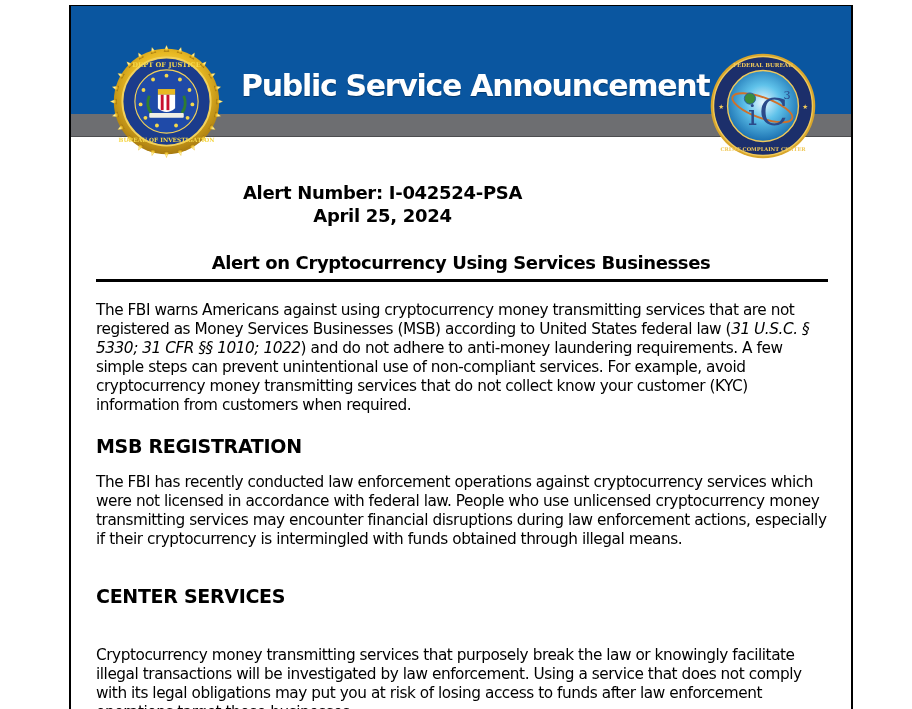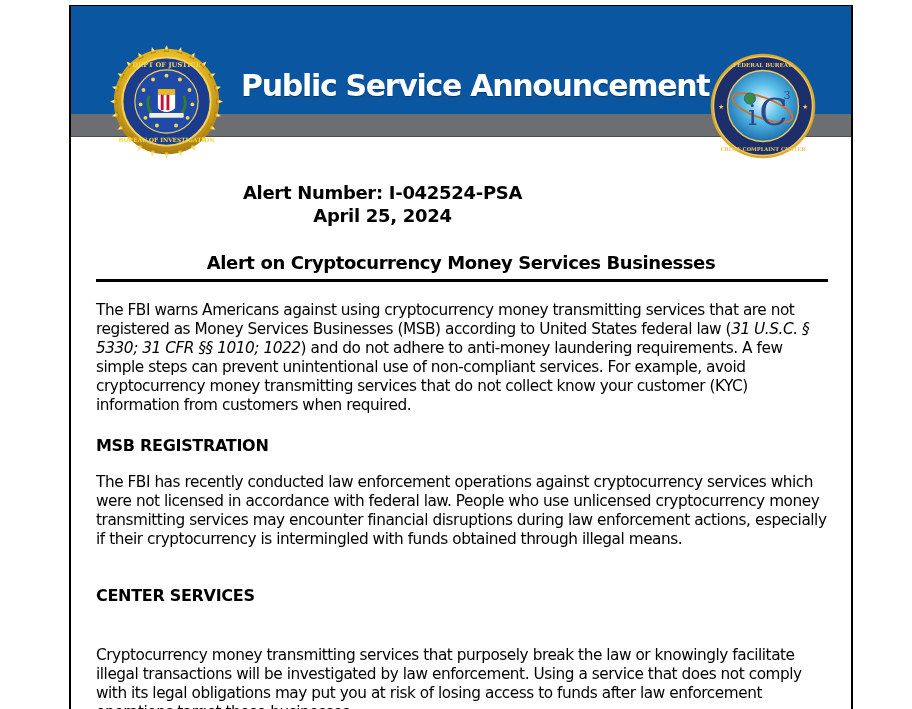--- a/index.html
+++ b/index.html
@@ -44,21 +44,21 @@
     }
     .rule {
       position: absolute; left: 25px; top: 273px; width: 732px; height: 3px; background: #000;
     }
     .content { position: absolute; left: 25px; top: 295px; width: 735px; }
     .para {
       font-family: "DejaVu Sans", sans-serif; font-size: 15.3px; line-height: 19px; color: #000;
       margin: 0; letter-spacing: -0.45px; word-spacing: 0px;
     }
     .section-heading {
-      font-family: "DejaVu Sans", sans-serif; font-weight: bold; font-size: 16px; color: #000;
+      font-family: "DejaVu Sans", sans-serif; font-weight: bold; font-size: 19px; color: #000;
       margin: 0; letter-spacing: -0.3px; line-height: 22px;
     }
     .p1 { position: absolute; top: 0; }
     .h1 { position: absolute; top: 134px; }
     .p2 { position: absolute; top: 172px; }
     .h2 { position: absolute; top: 284px; }
     .p3 { position: absolute; top: 321px; margin-top: 24px; }
     em { font-style: italic; }
   </style>
 </head>
@@ -158,21 +158,21 @@
       <text x="0" y="-42" font-size="6" fill="#f0c95a" text-anchor="middle" font-family="DejaVu Serif, serif" font-weight="bold">FEDERAL BUREAU</text>
       <text x="0" y="48" font-size="5.5" fill="#f0c95a" text-anchor="middle" font-family="DejaVu Serif, serif" font-weight="bold">CRIME COMPLAINT CENTER</text>
     </g>
   </svg>
 
   <div class="header-block">
     <div class="alert-number">Alert Number: I-042524-PSA</div>
     <div class="alert-date">April 25, 2024</div>
   </div>
 
-  <div class="alert-title">Alert on Cryptocurrency Money Services Businesses</div>
+  <div class="alert-title">Alert on Cryptocurrency Using Services Businesses</div>
   <div class="rule"></div>
 
   <div class="content">
     <p class="para p1"><span>The FBI warns Americans against using cryptocurrency money transmitting services that are not registered as Money Services Businesses (MSB) according to United States federal law (</span><em>31 U.S.C. § 5330; 31 CFR §§ 1010; 1022</em><span>) and do not adhere to anti-money laundering requirements. A few simple steps can prevent unintentional use of non-compliant services. For example, avoid cryptocurrency money transmitting services that do not collect know your customer (KYC) information from customers when required.</span></p>
 
     <h3 class="section-heading h1">MSB REGISTRATION</h3>
     <p class="para p2">The FBI has recently conducted law enforcement operations against cryptocurrency services which were not licensed in accordance with federal law. People who use unlicensed cryptocurrency money transmitting services may encounter financial disruptions during law enforcement actions, especially if their cryptocurrency is intermingled with funds obtained through illegal means.</p>
 
     <h3 class="section-heading h2">CENTER SERVICES</h3>
     <p class="para p3">Cryptocurrency money transmitting services that purposely break the law or knowingly facilitate illegal transactions will be investigated by law enforcement. Using a service that does not comply with its legal obligations may put you at risk of losing access to funds after law enforcement operations target those businesses.</p>

